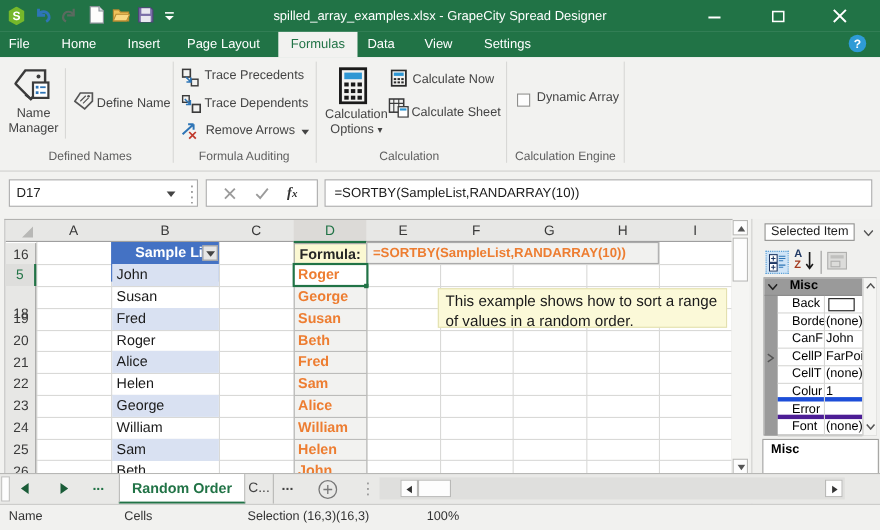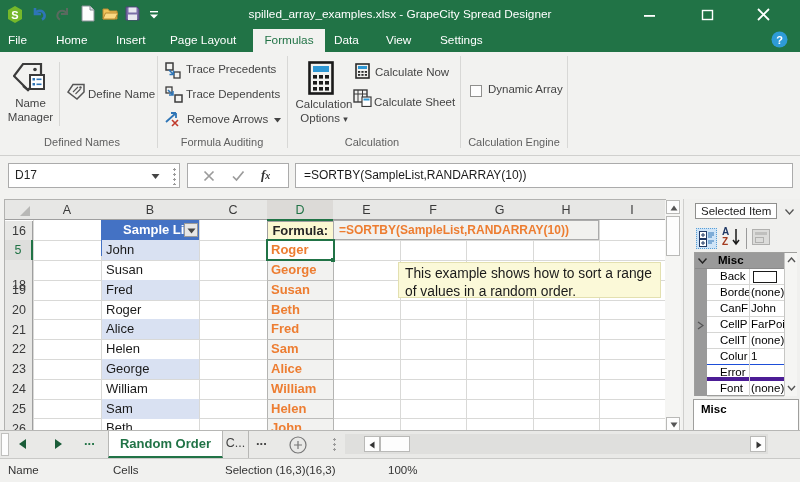--- a/index.html
+++ b/index.html
@@ -395,21 +395,21 @@
             <span style="position:absolute;left:44px;top:1px">John</span>
           </div>
       <div style="position:absolute;left:0;top:48px;width:100%;height:16px;border-bottom:1px solid #d6d6d4">
             <span style="position:absolute;left:13px;top:1px">CellP</span>
             <span style="position:absolute;left:44px;top:1px">FarPoi</span>
           </div>
       <div style="position:absolute;left:0;top:64px;width:100%;height:16px;border-bottom:1px solid #d6d6d4">
             <span style="position:absolute;left:13px;top:1px">CellT</span>
             <span style="position:absolute;left:44px;top:1px">(none)</span>
           </div>
-      <div style="position:absolute;left:0;top:80px;width:100%;height:16px;border-bottom:1px solid #1d4ed8">
+      <div style="position:absolute;left:0;top:80px;width:100%;height:16px;border-bottom:4px solid #1d4ed8">
             <span style="position:absolute;left:13px;top:1px">Colur</span>
             <span style="position:absolute;left:44px;top:1px">1</span>
           </div>
       <div style="position:absolute;left:0;top:96px;width:100%;height:16px;border-bottom:4px solid #4c1d95">
             <span style="position:absolute;left:13px;top:1px">Error</span>
           </div>
       <div style="position:absolute;left:0;top:112px;width:100%;height:16px;border-bottom:1px solid #d6d6d4">
             <span style="position:absolute;left:13px;top:1px">Font</span>
             <span style="position:absolute;left:44px;top:1px">(none)</span>
           </div>

